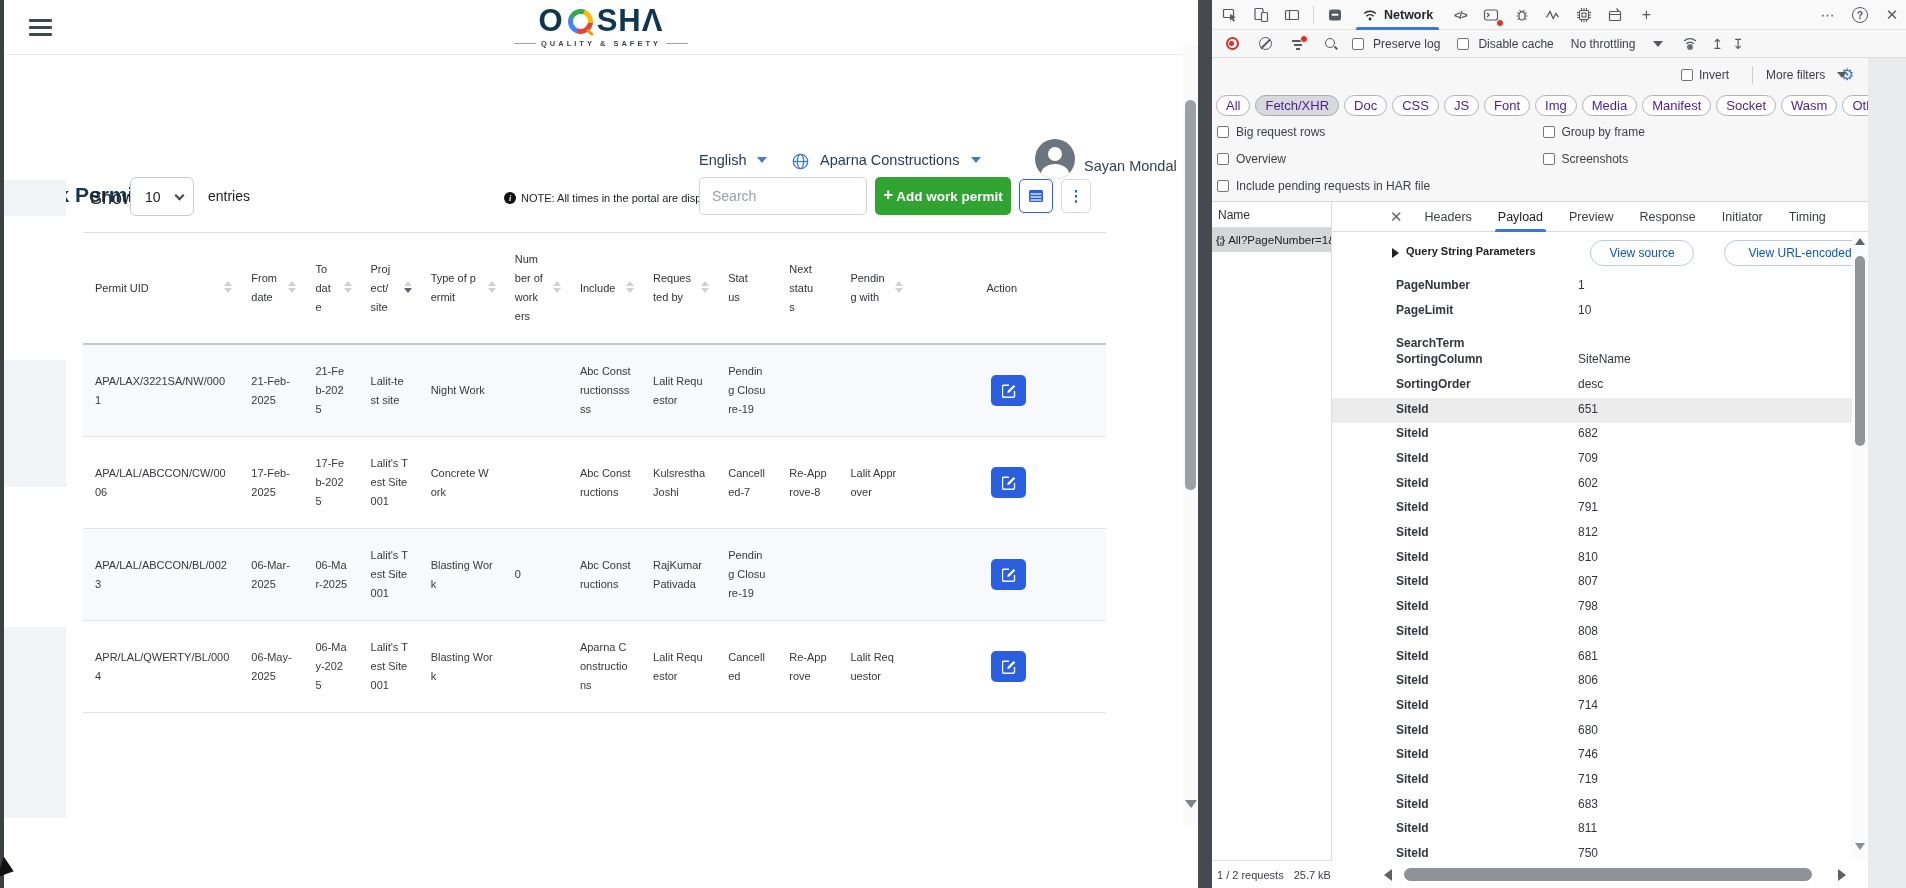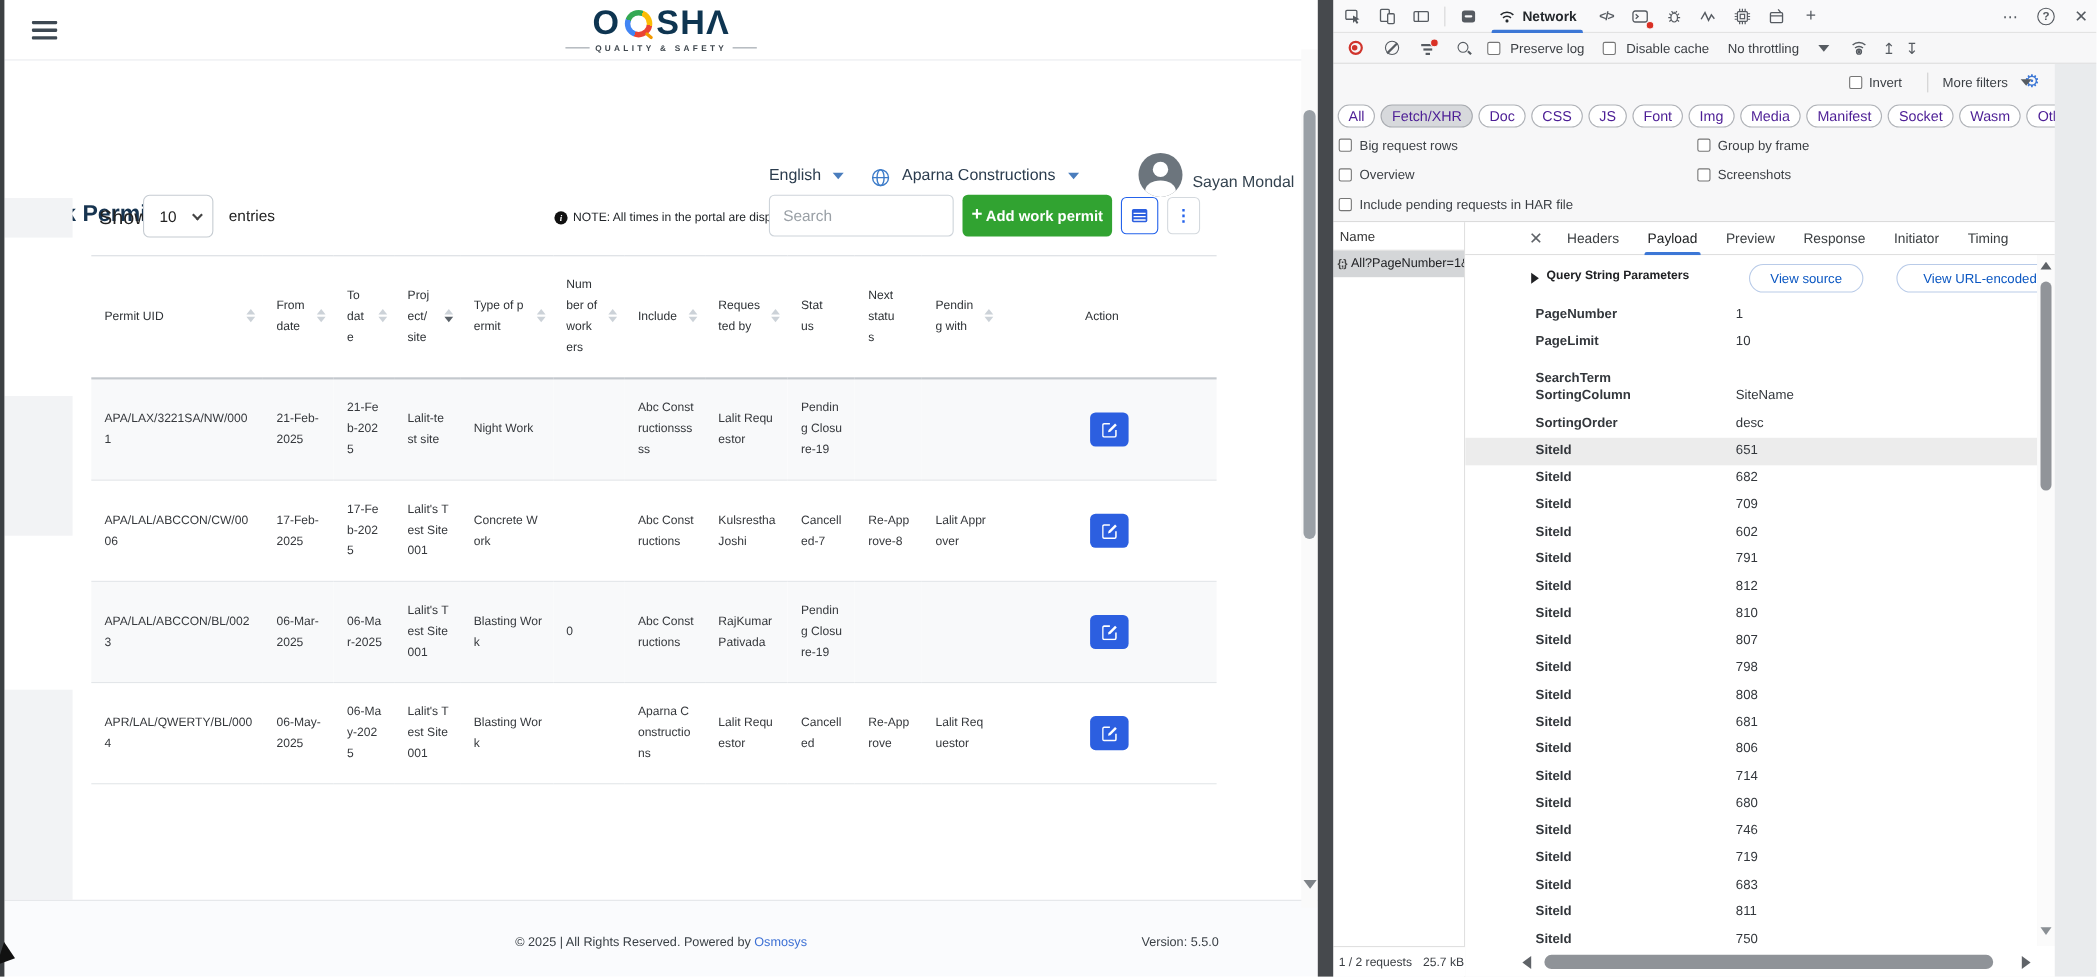--- a/index.html
+++ b/index.html
@@ -387,26 +387,20 @@
                 </button></td>
             </tr>
           </tbody>
       </table>
     </div>
 
     <div class="pg-scroll-track"></div>
     <div class="pg-scroll-thumb"></div>
     <div class="pg-scroll-down"></div>
 
-    <div class="app-footer">
-      <div class="copyright">
-        <span>© 2025 | All Rights Reserved. Powered by </span><a>Osmosys</a>
-      </div>
-      <div class="version">Version: 5.5.0</div>
-    </div>
   </div>
 
   <div id="devtools">
 
     <div class="dt-tabsbar">
       <span class="dt-icon">
         <svg width="16" height="16" viewBox="0 0 16 16" fill="none" stroke="currentColor" stroke-width="1.2">
             <rect x="1.5" y="2.5" width="10" height="8" rx="1"></rect>
             <path d="M8 7l6 3.5-2.6.6 1.5 2.7-1.6.9-1.5-2.7-1.8 2z" fill="currentColor" stroke="none"></path>
           </svg>

